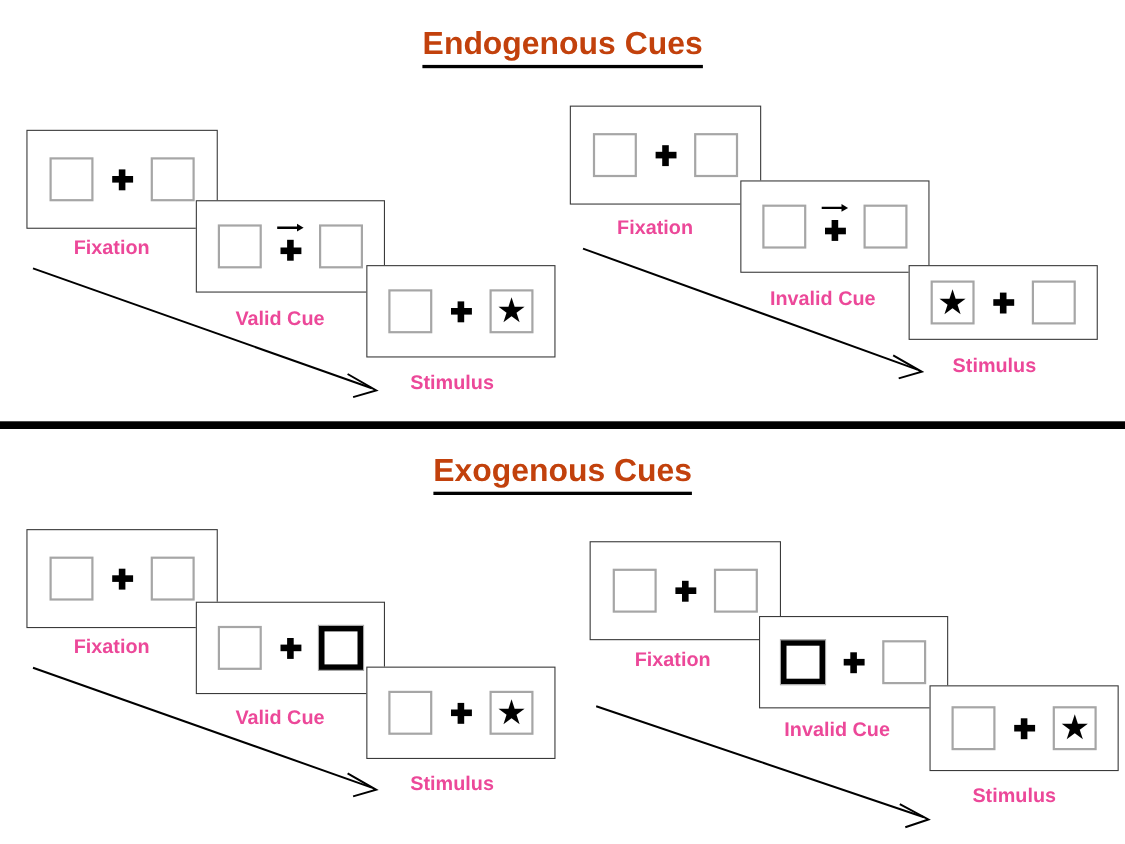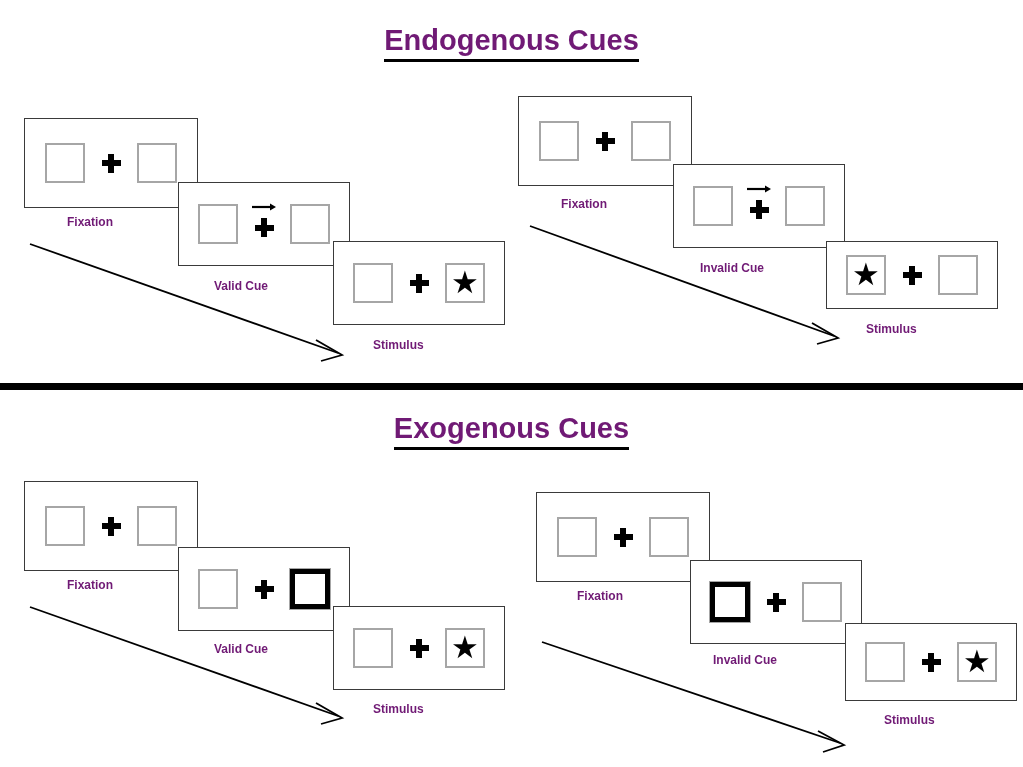--- a/index.html
+++ b/index.html
@@ -15,21 +15,21 @@
     overflow: hidden;
   }
 
   
   .section-title {
     position: absolute;
     width: 100%;
     text-align: center;
     font-size: 29px;
     font-weight: bold;
-    color: #701a75;
+    color: #c2410c;
     letter-spacing: 0px;
   }
   .section-title span {
     border-bottom: 3px solid #000000;
     padding-bottom: 2px;
     display: inline-block;
     line-height: 1.15;
   }
 
   
@@ -120,23 +120,23 @@
     top: 1px;
     left: 50%;
     transform: translateX(-50%);
     width: 26px;
     height: 10px;
   }
 
   
   .caption {
     position: absolute;
-    font-size: 12px;
+    font-size: 18px;
     font-weight: bold;
-    color: #701a75;
+    color: #ec4899;
     white-space: nowrap;
     z-index: 6;
   }
 
   
   .time-arrow {
     position: absolute;
     z-index: 2;
     overflow: visible;
   }

